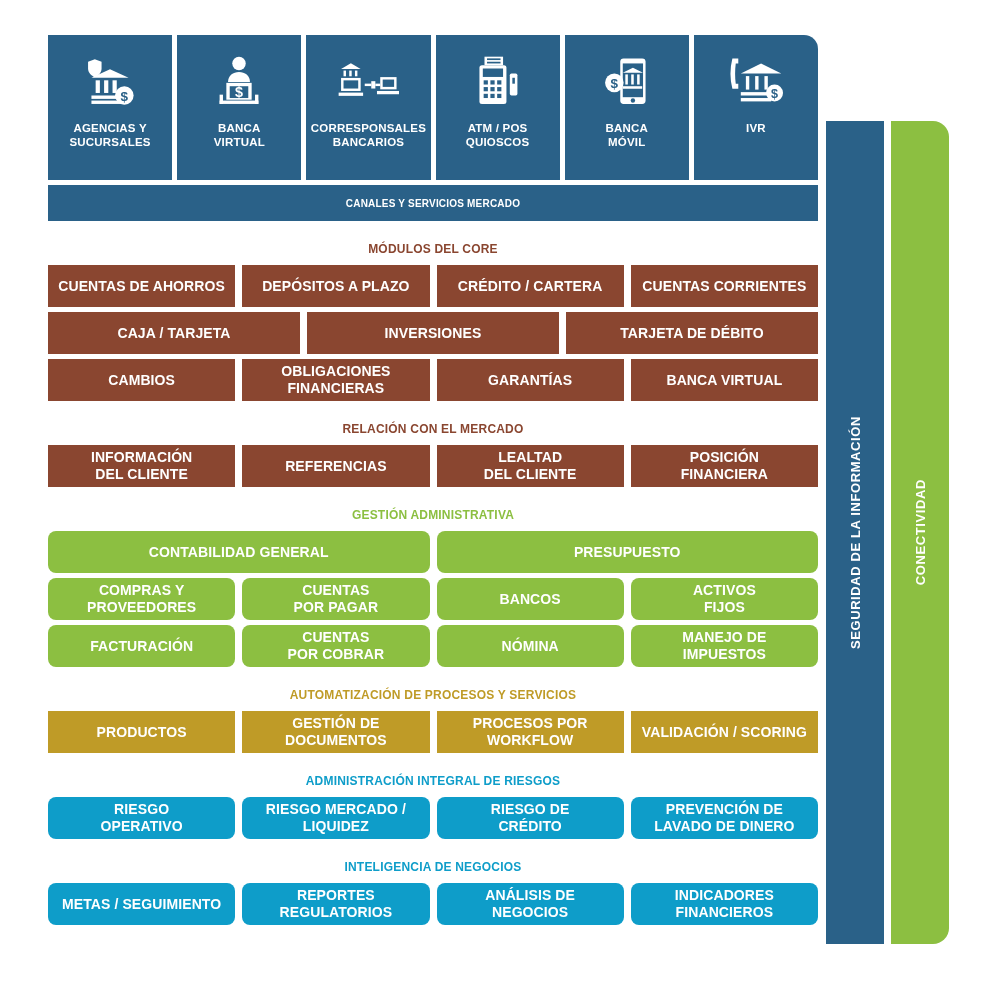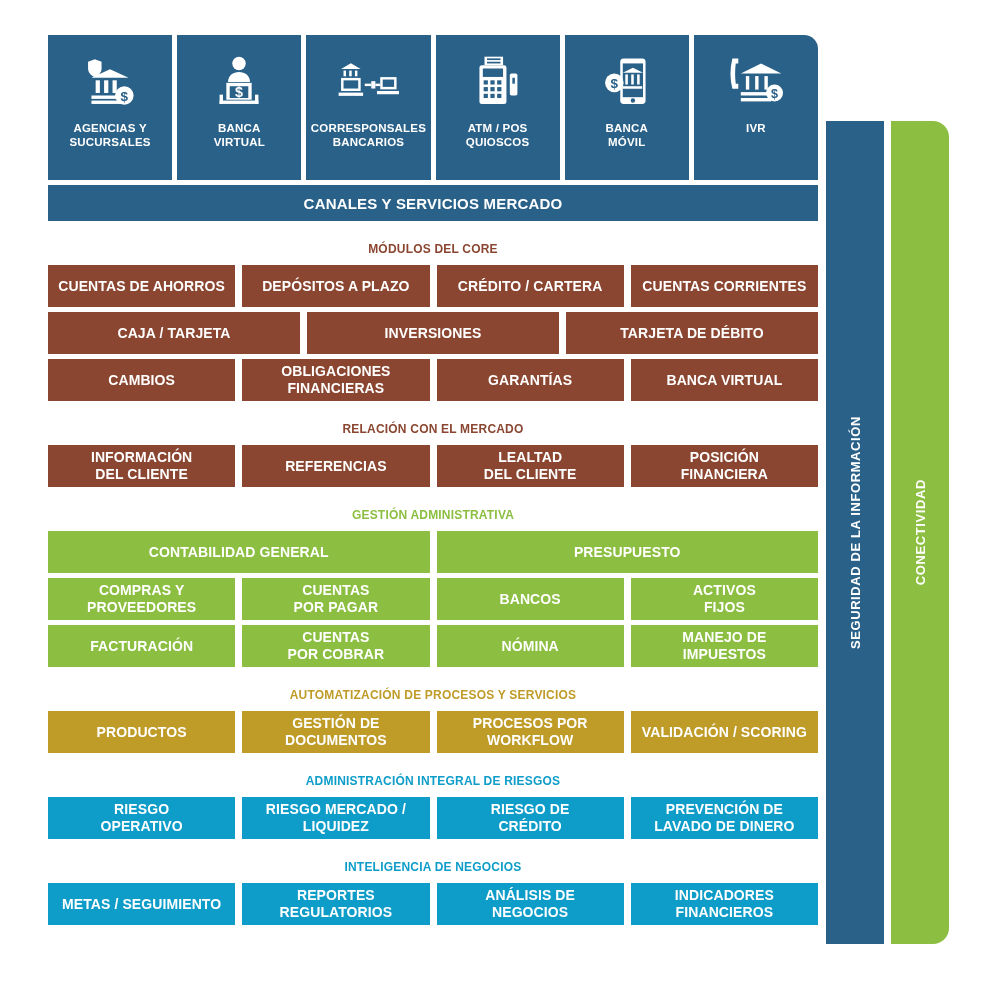--- a/index.html
+++ b/index.html
@@ -67,21 +67,21 @@
 
   
   .canales-bar {
     margin-top: 5px;
     height: 36px;
     background: #2a6188;
     color: #ffffff;
     display: flex;
     align-items: center;
     justify-content: center;
-    font-size: 15px;
+    font-size: 10px;
     font-weight: bold;
     letter-spacing: 0.2px;
   }
 
   
   .section-title {
     text-align: center;
     font-size: 12px;
     font-weight: bold;
     letter-spacing: 0.2px;
@@ -109,23 +109,23 @@
     white-space: pre-line;
     box-sizing: border-box;
     padding: 0 4px;
   }
   .cell.wide { flex: 2 1 0; }
 
   .rows-stack { display: flex; flex-direction: column; gap: 5px; }
 
   
   .c-brown  { background: #8a4630; }
-  .c-green  { background: #8cbf41; }
+  .c-green  { background: #8cbf41; border-radius: 8px; }
   .c-gold   { background: #bf9b27; }
-  .c-blue   { background: #0e9dc9; }
+  .c-blue   { background: #0e9dc9; border-radius: 8px; }
 
   .t-brown { color: #8a4630; }
   .t-green { color: #8cbf41; }
   .t-gold  { color: #bf9b27; }
   .t-blue  { color: #0e9dc9; }
 
   .gap-before { margin-top: 21px; }
   .gap-title  { margin-bottom: 9px; }
 
   

